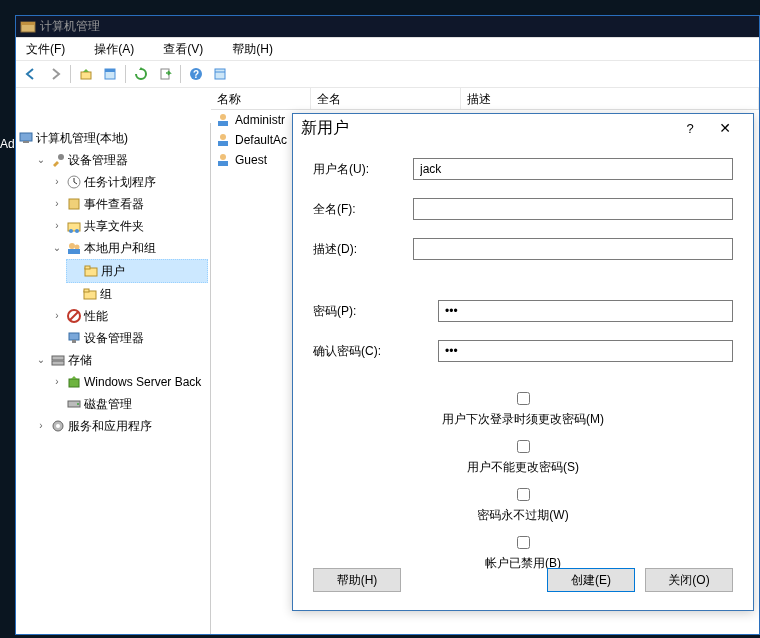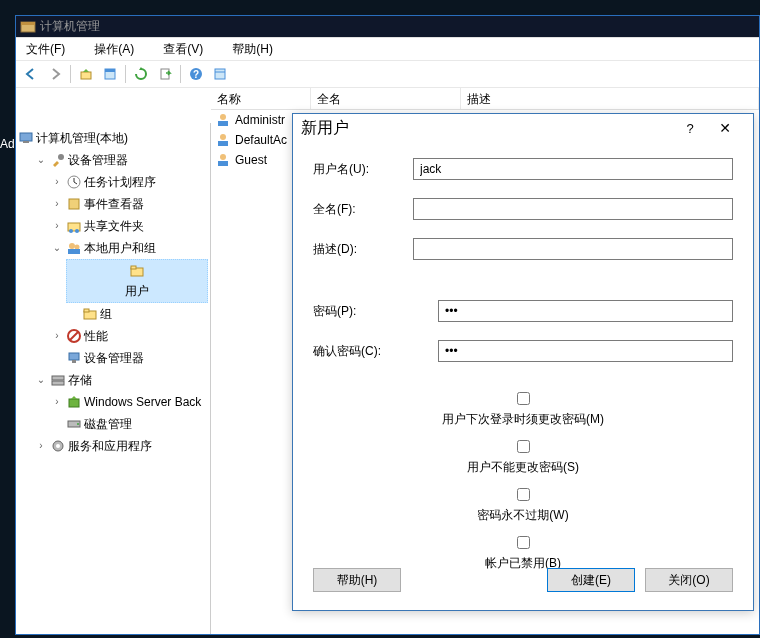--- a/index.html
+++ b/index.html
@@ -17,21 +17,21 @@
 
 .toolbar { height: 28px; background: #fff; border-top: 1px solid #e8e8e8; border-bottom: 1px solid #e8e8e8; display: flex; align-items: center; padding: 0 4px; gap: 2px; }
 .tb-btn { width: 22px; height: 22px; display: flex; align-items: center; justify-content: center; border: 1px solid transparent; }
 .tb-sep { width: 1px; height: 18px; background: #ccc; margin: 0 2px; }
 
 .content { display: flex; height: calc(100% - 72px); }
 .tree-panel { width: 195px; border-right: 1px solid #ccc; padding: 4px 2px; overflow: hidden; margin-top: 35px; }
 .tree { list-style: none; }
 .tree li { white-space: nowrap; line-height: 20px; }
 .tree .node { display: flex; align-items: center; gap: 2px; padding: 1px 0; cursor: default; }
-.tree .node.selected { background: #cce8ff; border: 1px dotted #99d1ff; flex-direction: column; }
+.tree .node.selected { background: #cce8ff; border: 1px dotted #99d1ff; }
 .tree .expander { width: 14px; text-align: center; color: #666; font-size: 10px; }
 .tree .icon { width: 16px; height: 16px; display: inline-flex; align-items: center; justify-content: center; }
 .tree ul { padding-left: 16px; list-style: none; }
 
 .list-panel { flex: 1; display: flex; flex-direction: column; }
 .list-header { height: 22px; display: flex; border-bottom: 1px solid #e0e0e0; background: #fff; }
 .list-header .col { padding: 3px 6px; border-right: 1px solid #e8e8e8; }
 .list-body { flex: 1; position: relative; }
 .list-row { display: flex; align-items: center; height: 20px; padding: 0 4px; gap: 4px; }
 .list-row .uicon { width: 16px; height: 16px; }

